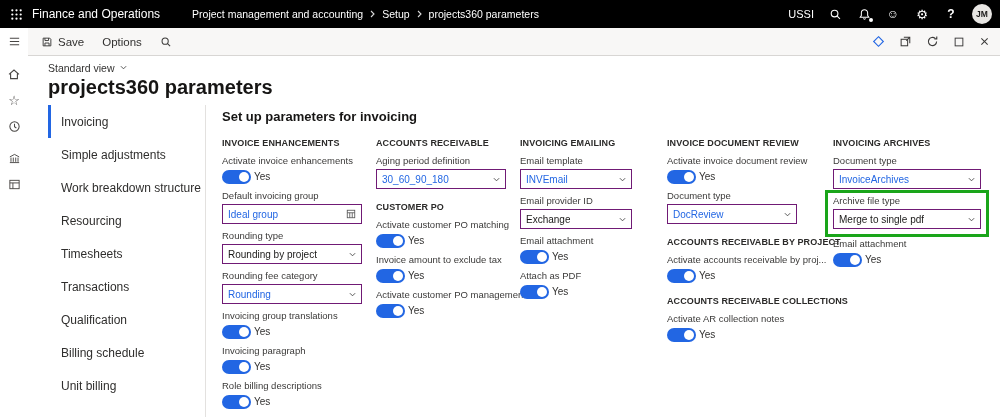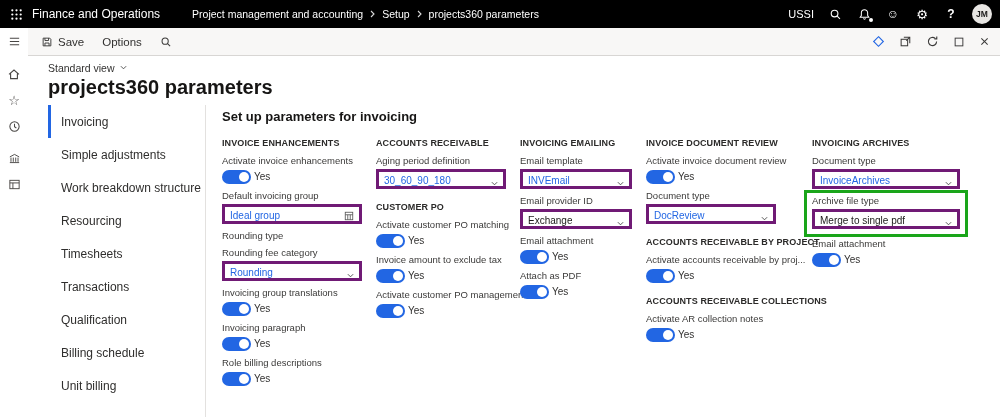--- a/index.html
+++ b/index.html
@@ -42,31 +42,31 @@
 
   
   .content{flex:1;display:flex;min-height:0;padding-left:20px;}
   .tabs{width:157px;flex:none;padding-top:0;}
   .tab{height:33px;display:flex;align-items:center;padding-left:10px;border-left:3px solid transparent;font-size:12px;color:#2f2e2d;cursor:pointer;}
   .tab.selected{border-left-color:#2266E3;}
   .panel{flex:1;border-left:1px solid #e3e1df;padding:3px 10px 0 16px;min-width:0;}
   .panel-heading{font-size:13px;font-weight:700;color:#161514;line-height:17px;}
   .cols{display:flex;margin-top:13px;}
   .col{flex:none;margin-right:14px;}
-  .col1{width:140px;}.col2{width:130px;}.col3{width:112px;}.col4{width:152px;}.col5{width:148px;margin-right:0;}
+  .col1{width:140px;}.col2{width:130px;}.col3{width:112px;}.col4{width:152px;margin-left:21px;}.col5{width:148px;margin-right:0;}
   .sec-title{font-size:9px;font-weight:700;color:#2b2a29;white-space:nowrap;margin-bottom:7px;letter-spacing:.1px;}
   .sec.later{margin-top:13px;}
   .field{margin-bottom:6px;}
   .flabel{font-size:9.5px;color:#3b3a39;margin-bottom:3px;white-space:nowrap;line-height:11px;}
   .toggle-row{display:flex;align-items:center;gap:3px;height:15px;font-size:10px;color:#323130;}
   .pill{width:29px;height:14px;border-radius:8px;background:#2266E3;position:relative;flex:none;cursor:pointer;box-sizing:border-box;}
   .pill::after{content:'';position:absolute;width:10px;height:10px;border-radius:50%;background:#fff;top:2px;right:2px;}
   .pill.off{background:#fff;border:1px solid #565655;}
   .pill.off::after{background:#565655;left:2px;right:auto;top:1px;}
-  .select{height:20px;box-sizing:border-box;border:3px solid #701a75;background:#fff;display:flex;align-items:flex-end;justify-content:space-between;padding:0 5px;font-size:10px;color:#1b1a19;cursor:pointer;}
+  .select{height:20px;box-sizing:border-box;border:1px solid #701a75;background:#fff;display:flex;align-items:center;justify-content:space-between;padding:0 5px;font-size:10px;color:#1b1a19;cursor:pointer;}
   .select .val{overflow:hidden;text-overflow:ellipsis;white-space:nowrap;}
   .select.blue .val{color:#2266E3;}
   .chev{flex:none;margin-left:4px;display:flex;align-items:center;}
   .green{border:3px solid #1AA51A;margin:-5px -8px 1px -8px;padding:2px 5px 5px 5px;}
   .green .field{margin-bottom:0;}
 </style>
 </head>
 <body>
 
 <div class="screen">
@@ -267,20 +267,28 @@
                         <svg width="10" height="10" viewBox="0 0 12 12" fill="none" stroke="#555" stroke-width="1">
                           <rect x="1.5" y="1.5" width="9" height="9"></rect>
                           <path d="M1.5 4.5h9M4.5 4.5v6M7.5 4.5v6"></path>
                         </svg>
                       </span>
                   </div>
                 </div>
 
                 <div class="field">
                   <div class="flabel">Rounding type</div>
+                  <div class="select">
+                    <span class="val">Rounding by project</span>
+                    <span class="chev">
+                        <svg width="7" height="5" viewBox="0 0 8 5" fill="none" stroke="#444" stroke-width="1">
+                          <path d="m1 1 3 3 3-3"></path>
+                        </svg>
+                      </span>
+                  </div>
                 </div>
 
                 <div class="field">
                   <div class="flabel">Rounding fee category</div>
                   <div class="select blue">
                     <span class="val">Rounding</span>
                     <span class="chev">
                         <svg width="7" height="5" viewBox="0 0 8 5" fill="none" stroke="#444" stroke-width="1">
                           <path d="m1 1 3 3 3-3"></path>
                         </svg>

